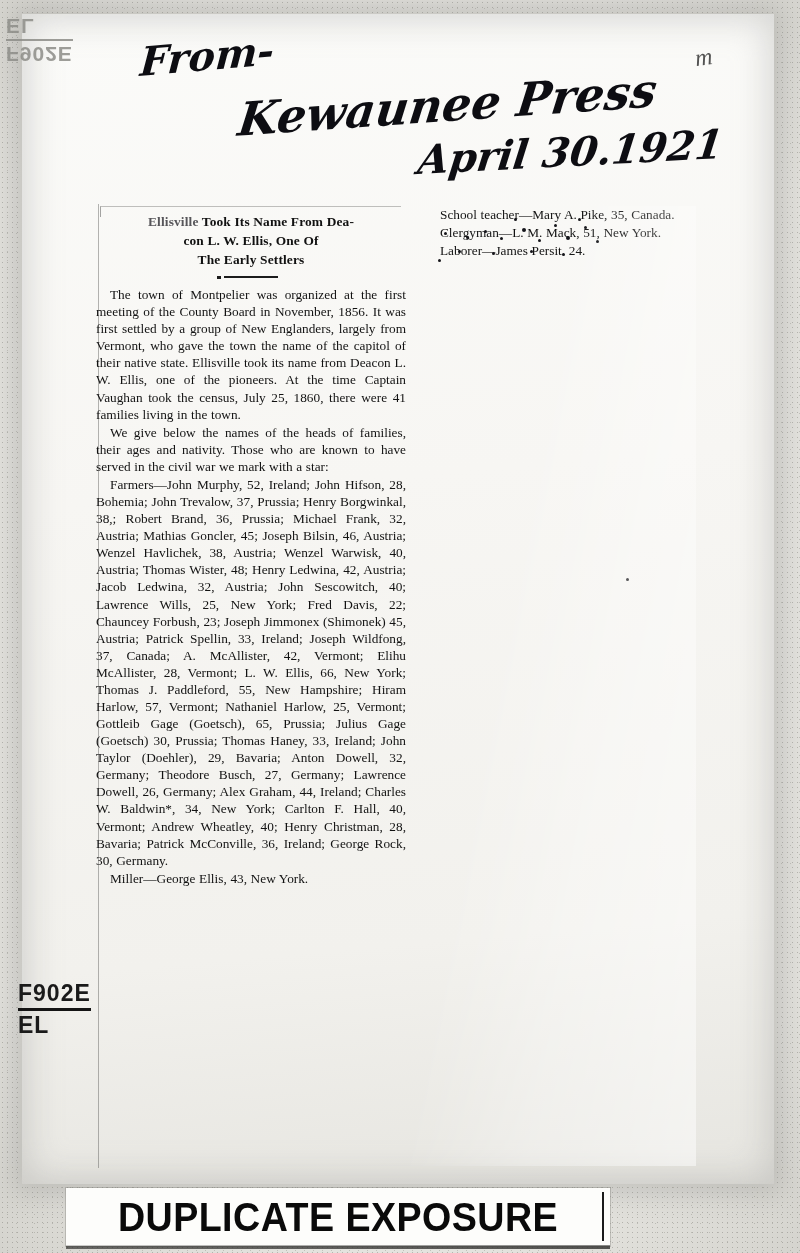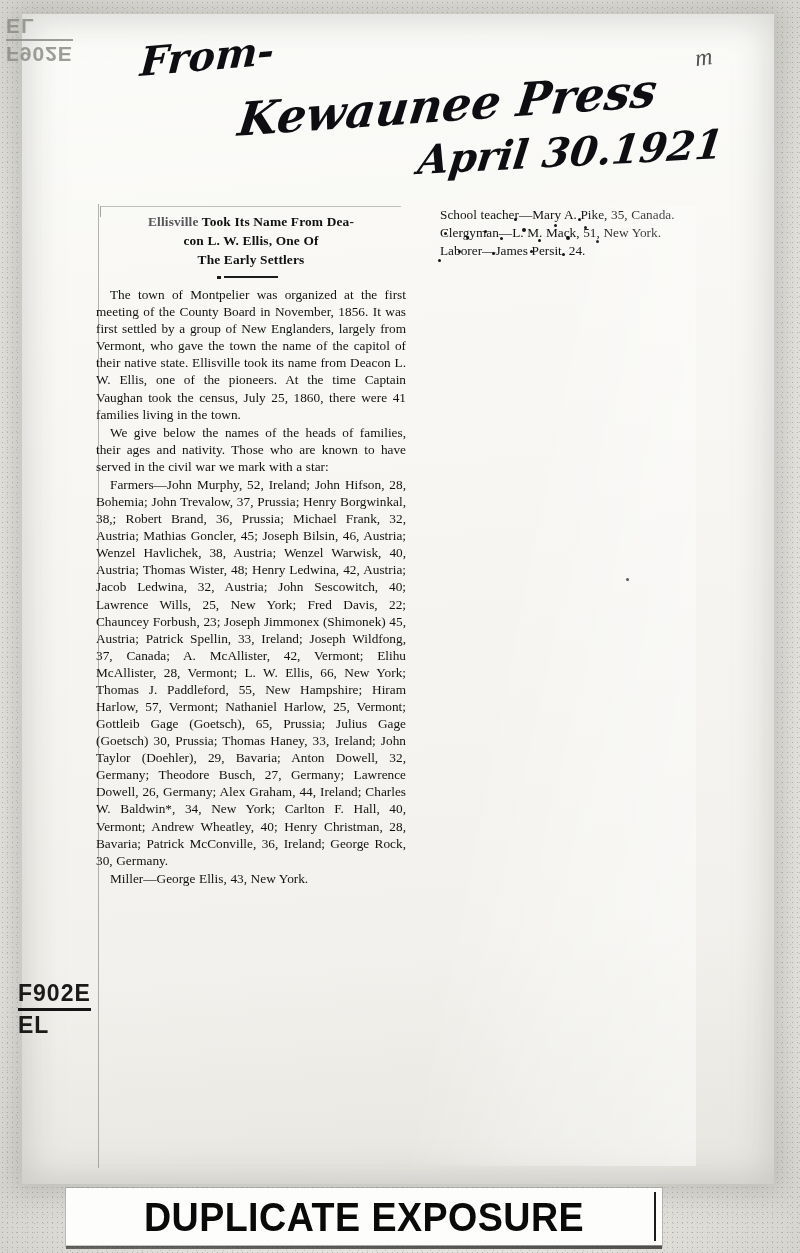--- a/index.html
+++ b/index.html
@@ -112,21 +112,21 @@
     background:
       linear-gradient(100deg, rgba(245,245,242,0) 62%, rgba(245,245,242,.30) 78%, rgba(245,245,242,.52) 100%);
     mix-blend-mode:screen;
   }
 
   
   .speck{position:absolute;background:#15151a;border-radius:50%;}
 
   
   #dup{
-    position:absolute;left:66px;top:1188px;width:596px;height:58px;
+    position:absolute;left:66px;top:1188px;width:544px;height:58px;
     background:#fdfdfb;
     box-shadow:0 3px 0 0 rgba(30,30,28,.55), 0 0 0 1px rgba(120,120,115,.35);
   }
   #dup .inner{
     position:absolute;inset:4px 6px 5px 8px;border-right:2px solid #1b1b1b;
   }
   #dup span{
     display:block;text-align:center;font-family:"Liberation Sans", sans-serif;
     font-weight:700;font-size:40px;line-height:50px;letter-spacing:.5px;
     color:#0a0a0a;transform:scaleX(.94);

